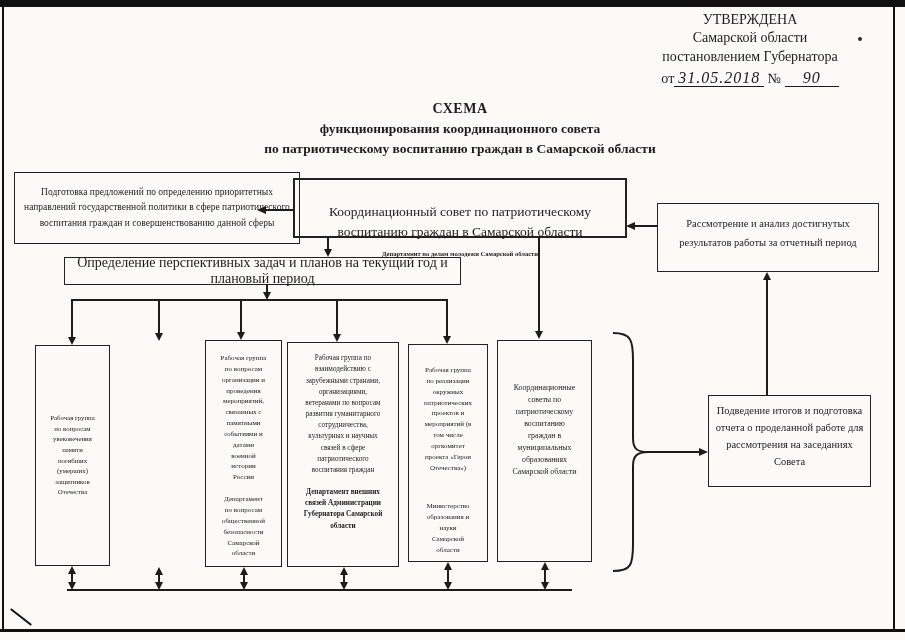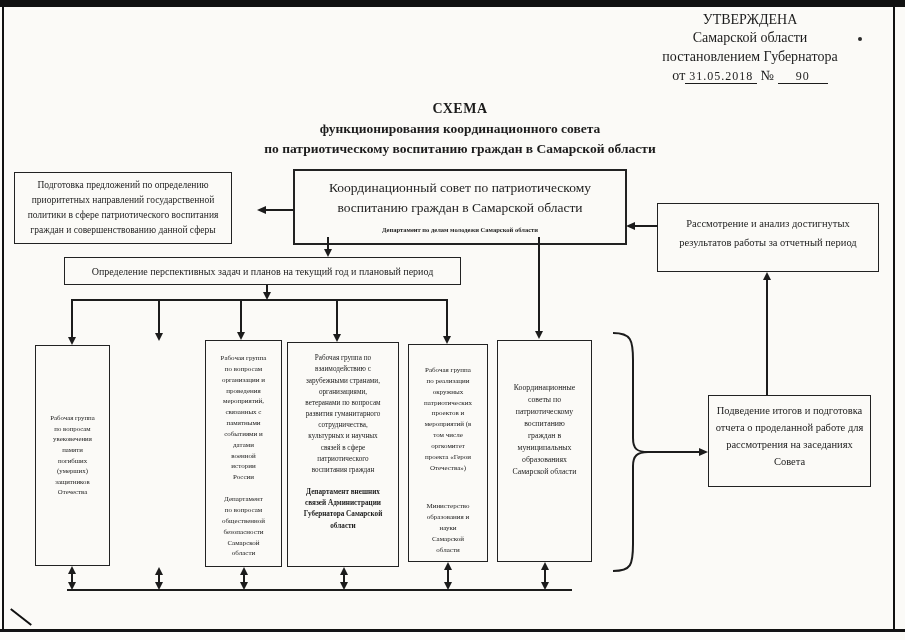--- a/index.html
+++ b/index.html
@@ -14,21 +14,21 @@
     position:absolute;border:1.5px solid #222;display:flex;flex-direction:column;
     align-items:center;text-align:center;box-sizing:border-box;background:transparent;
   }
   .ln{position:absolute;background:#1c1c1c;}
   .arr{position:absolute;width:0;height:0;border:solid transparent;}
   .arr-down{border-left-width:4.5px;border-right-width:4.5px;border-top:8px solid #1c1c1c;border-bottom-width:0;}
   .arr-up{border-left-width:4.5px;border-right-width:4.5px;border-bottom:8px solid #1c1c1c;border-top-width:0;}
   .arr-left{border-top-width:4.5px;border-bottom-width:4.5px;border-right:9px solid #1c1c1c;border-left-width:0;}
   .arr-right{border-top-width:4.5px;border-bottom-width:4.5px;border-left:9px solid #1c1c1c;border-right-width:0;}
   .stamp{left:615px;top:11px;width:270px;text-align:center;font-size:14px;line-height:1.32;}
-  .hand{font-size:12px;border-bottom:1.2px solid #1c1c1c;padding:0 4px;letter-spacing:1px;}
+  .hand{font-style:italic;font-size:16px;border-bottom:1.2px solid #1c1c1c;padding:0 4px;letter-spacing:1px;}
   .title-blk{left:160px;top:98px;width:600px;text-align:center;font-weight:bold;font-size:13.5px;line-height:1.5;}
   .grp{font-size:7px;line-height:1.55;padding:14px;}
   .grp .sub{display:block;}
 </style>
 </head>
 <body>
 
 <div id="page">
 
   <div class="abs frame" style="left:0;top:0;width:905px;height:7px;"></div>
@@ -48,35 +48,35 @@
       <span class="hand" style="padding:0 18px;">90</span>
     </div>
   </div>
 
   <div class="abs title-blk">
     <div style="font-size:14px;letter-spacing:.5px;">СХЕМА</div>
     <div>функционирования координационного совета</div>
     <div>по патриотическому воспитанию граждан в Самарской области</div>
   </div>
 
-  <div class="box" style="left:293px;top:169px;width:334px;height:76px;border-width:2px;justify-content:flex-start;padding-top:7px;">
+  <div class="box" style="left:293px;top:178px;width:334px;height:60px;border-width:2px;justify-content:flex-start;padding-top:22px;">
     <div style="font-size:13.5px;line-height:1.5;width:96%;">Координационный совет по патриотическому воспитанию граждан в Самарской области</div>
     <div style="font-size:6.5px;font-weight:bold;margin-top:7px;">Департамент по делам молодежи  Самарской области</div>
   </div>
 
-  <div class="box" style="left:14px;top:172px;width:218px;height:72px;justify-content:center;">
+  <div class="box" style="left:14px;top:172px;width:286px;height:72px;justify-content:center;">
     <div style="font-size:9.5px;line-height:1.6;width:95%;">Подготовка предложений по определению приоритетных направлений государственной политики в сфере патриотического воспитания граждан и совершенствованию данной сферы</div>
   </div>
 
   <div class="box" style="left:657px;top:203px;width:222px;height:69px;justify-content:center;">
     <div style="font-size:10.5px;line-height:1.75;width:92%;margin-top:-8px;">Рассмотрение и анализ достигнутых результатов работы за отчетный период</div>
   </div>
 
   <div class="box" style="left:64px;top:257px;width:397px;height:28px;justify-content:center;">
-    <div style="font-size:10px;">Определение перспективных задач и планов на текущий год и плановый период</div>
+    <div style="font-size:14px;">Определение перспективных задач и планов на текущий год и плановый период</div>
   </div>
 
   <div class="box grp" style="left:35px;top:345px;width:75px;height:221px;justify-content:center;font-size:6.8px;">
     <div>Рабочая группа по вопросам увековечения памяти погибших (умерших) защитников Отечества</div>
   </div>
 
 
   <div class="box grp" style="left:205px;top:340px;width:77px;height:227px;justify-content:flex-start;padding-top:12px;">
     <div>Рабочая группа по вопросам организации и проведения мероприятий, связанных с памятными событиями и датами военной истории России</div>
     <div class="sub" style="margin-top:11px;">Департамент по вопросам общественной безопасности Самарской области</div>

